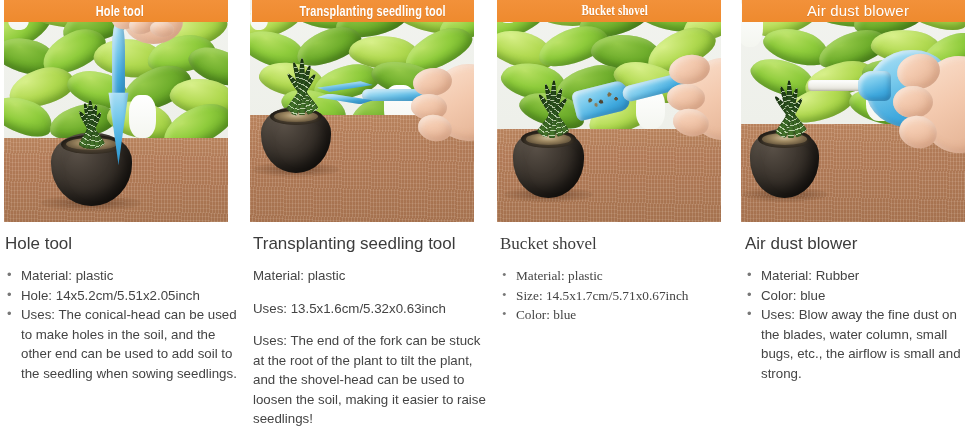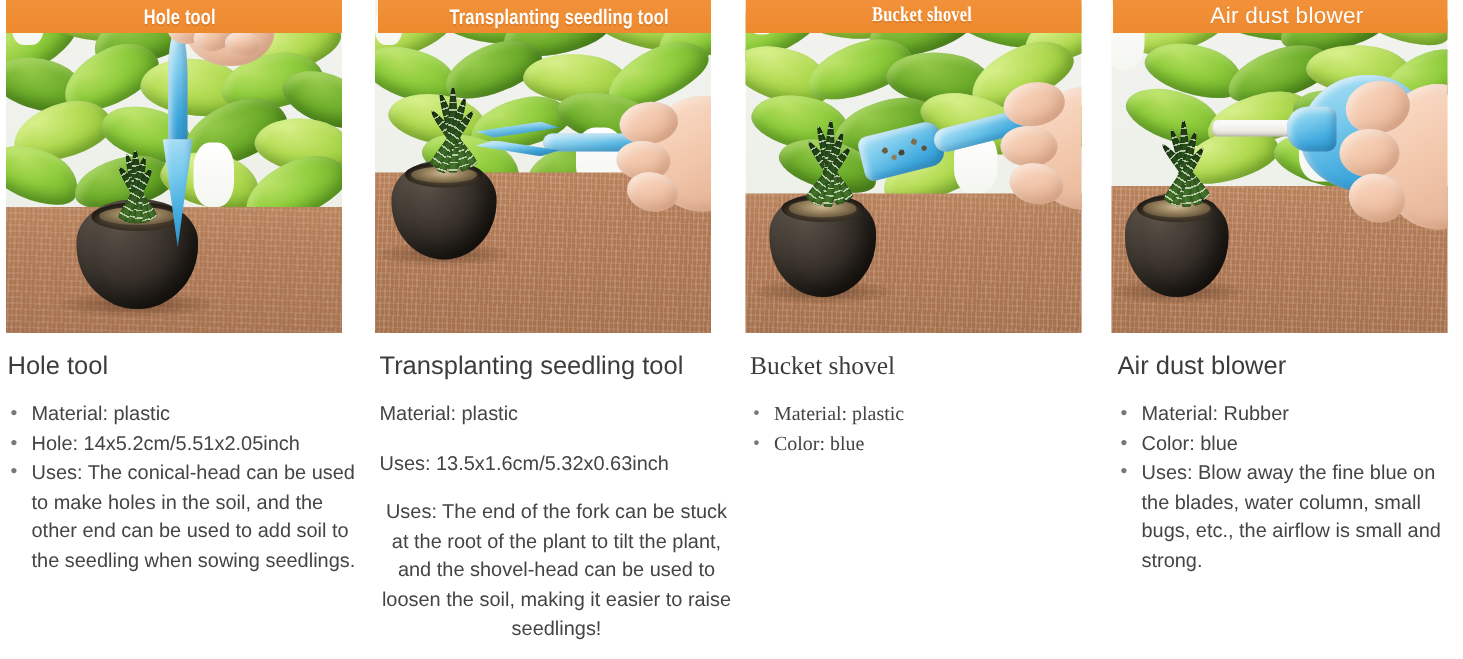--- a/index.html
+++ b/index.html
@@ -169,21 +169,21 @@
     content: "\2022";
     position: absolute; left: 2px; top: -1px;
     color: #777777; font-size: 13px;
   }
   .para {
     font-size: 13.3px;
     line-height: 19.5px;
     color: #444444;
     margin-bottom: 13px;
   }
-  .para:last-child { margin-bottom: 0; text-align: center; }
+  .para:last-child { margin-bottom: 0; }
 </style>
 </head>
 <body>
 
 <div class="grid">
 
   <div class="panel p1">
     <div class="photo">
       <div class="scene">
         <div class="wall"></div>
@@ -379,20 +379,21 @@
       </div>
       <div class="banner b3">
         <span class="txt">Bucket shovel</span>
       </div>
     </div>
 
     <div class="body-txt">
       <div class="title">Bucket shovel</div>
       <ul>
         <li>Material: plastic</li>
+        <li>Size: 14.5x1.7cm/5.71x0.67inch</li>
         <li>Color: blue</li>
       </ul>
     </div>
   </div>
 
   <div class="panel p4">
     <div class="photo">
       <div class="scene">
         <div class="wall"></div>
         <div class="foliage f4">
@@ -447,18 +448,18 @@
       <div class="banner b4">
         <span class="txt">Air dust blower</span>
       </div>
     </div>
 
     <div class="body-txt">
       <div class="title">Air dust blower</div>
       <ul>
         <li>Material: Rubber</li>
         <li>Color: blue</li>
-        <li>Uses: Blow away the fine blue on the blades, water column, small bugs, etc., the airflow is small and strong.</li>
+        <li>Uses: Blow away the fine dust on the blades, water column, small bugs, etc., the airflow is small and strong.</li>
       </ul>
     </div>
   </div>
 
 </div>
 
 </body></html>

